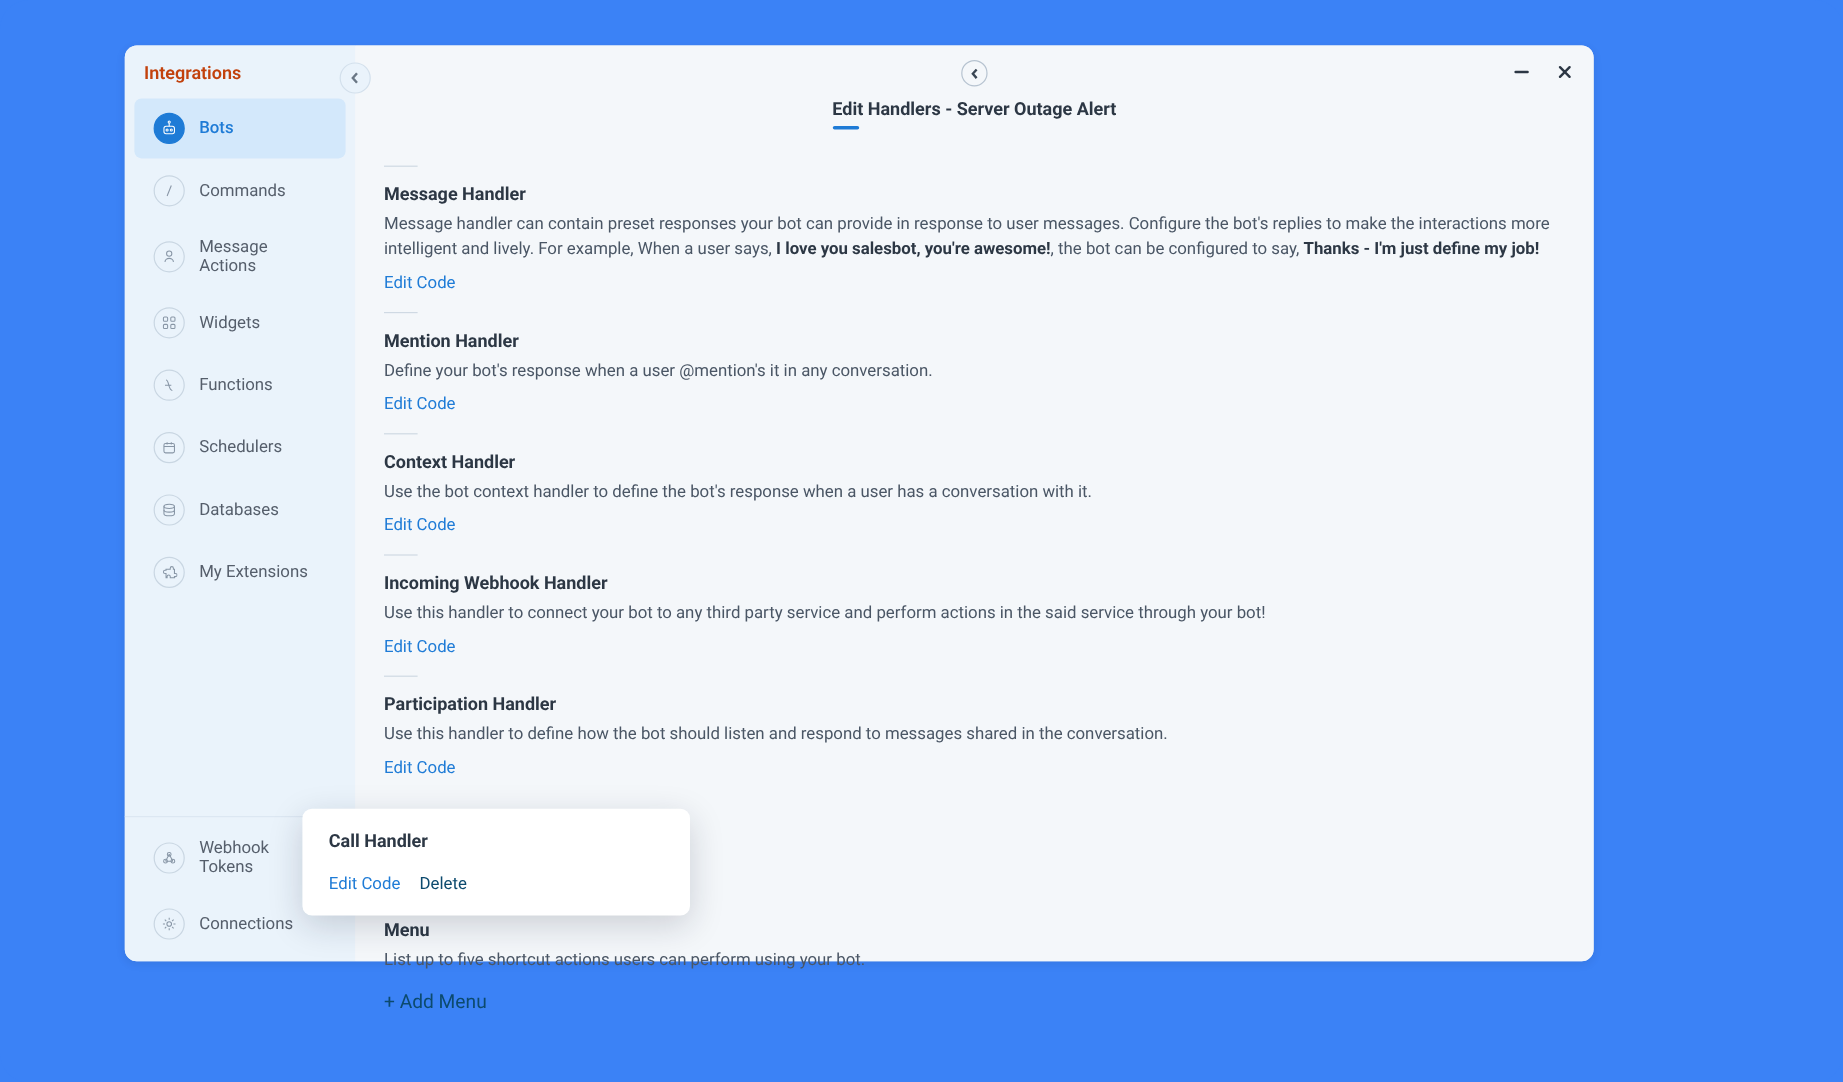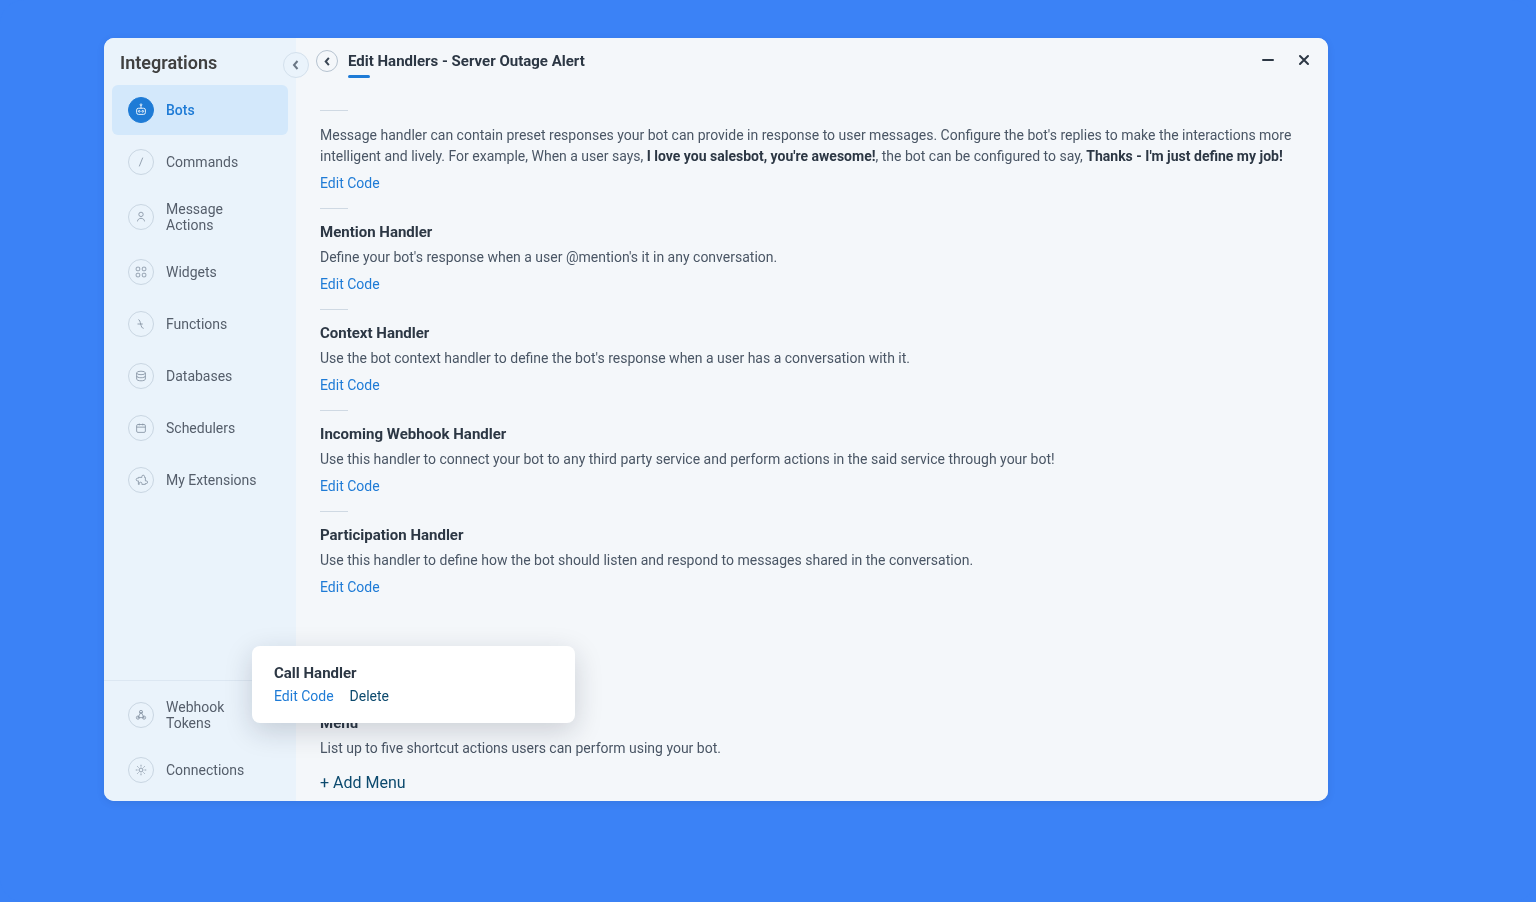--- a/index.html
+++ b/index.html
@@ -33,23 +33,23 @@
   .sidebar {
     width: 192px;
     background: #eaf3fb;
     border-radius: 10px 0 0 10px;
     display: flex;
     flex-direction: column;
     position: relative;
   }
   .sidebar-header {
     padding: 14px 16px 10px 16px;
-    font-size: 18px;
+    font-size: 15px;
     font-weight: 600;
-    color: #404040;
+    color: #c2410c;
   }
   .sidebar-list {
     flex: 1;
     overflow: hidden;
   }
   .sidebar-item {
     display: flex;
     align-items: center;
     gap: 12px;
     padding: 12px 16px;
@@ -118,20 +118,21 @@
     display: flex;
     flex-direction: column;
     position: relative;
     overflow: visible;
   }
   .main-header {
     display: flex;
     align-items: center;
     padding: 12px 20px 6px 20px;
     gap: 10px;
+    flex-direction: column;
   }
   .back-btn {
     width: 22px;
     height: 22px;
     border-radius: 50%;
     border: 1px solid #b6c3d0;
     display: flex;
     align-items: center;
     justify-content: center;
     cursor: pointer;
@@ -215,21 +216,21 @@
     position: absolute;
     left: -44px;
     top: 568px;
     width: 323px;
     background: #fff;
     border-radius: 8px;
     box-shadow: 0 8px 28px rgba(20,30,50,0.18);
     padding: 18px 22px 18px 22px;
     z-index: 10;
   }
-  .popover-card .section-title { margin-bottom: 4px; font-size: 15px;}
+  .popover-card .section-title { margin-bottom: 16px; font-size: 15px;}
   .popover-card .section-desc { font-size: 14px; margin-bottom: 8px; color: #4a5665; }
   .menu-block {
     margin-top: 118px;
   }
   .add-link {
     font-size: 16px;
     color: #0c4a6e;
     cursor: pointer;
   }
 </style>
@@ -291,35 +292,35 @@
         <span class="icon-wrap">
           <svg viewBox="0 0 16 16">
               <path d="M5 3c3 0 2 10 6 10M4 8h6"></path>
             </svg>
         </span>
         <span>Functions</span>
       </div>
       <div class="sidebar-item">
         <span class="icon-wrap">
           <svg viewBox="0 0 16 16">
+              <rect x="3" y="4" width="10" height="9" rx="1.5"></rect>
+              <path d="M3 7h10M6 3v2M10 3v2"></path>
+            </svg>
+        </span>
+        <span>Schedulers</span>
+      </div>
+      <div class="sidebar-item">
+        <span class="icon-wrap">
+          <svg viewBox="0 0 16 16">
               <ellipse cx="8" cy="4.5" rx="5" ry="2"></ellipse>
               <path d="M3 4.5v7c0 1.1 2.2 2 5 2s5-.9 5-2v-7"></path>
               <path d="M3 8c0 1.1 2.2 2 5 2s5-.9 5-2"></path>
             </svg>
         </span>
         <span>Databases</span>
-      </div>
-      <div class="sidebar-item">
-        <span class="icon-wrap">
-          <svg viewBox="0 0 16 16">
-              <rect x="3" y="4" width="10" height="9" rx="1.5"></rect>
-              <path d="M3 7h10M6 3v2M10 3v2"></path>
-            </svg>
-        </span>
-        <span>Schedulers</span>
       </div>
       <div class="sidebar-item">
         <span class="icon-wrap">
           <svg viewBox="0 0 16 16">
               <path d="M5 5h4v-1a1.5 1.5 0 013 0v1h1v4h1a1.5 1.5 0 010 3h-1v1H9v-1a1.5 1.5 0 00-3 0v1H5V9H4a1.5 1.5 0 010-3h1z"></path>
             </svg>
         </span>
         <span>My Extensions</span>
       </div>
     </div>
@@ -366,20 +367,21 @@
             <path d="M6.5 1 L3 5 L6.5 9"></path>
           </svg>
       </div>
       <div class="main-title">Edit Handlers - Server Outage Alert</div>
     </div>
 
     <div class="content">
       <div class="divider-short"></div>
 
       <div class="section">
+        <div class="section-title">Message Handler</div>
         <div class="section-desc">
           <span>Message handler can contain preset responses your bot can provide in response to user messages. Configure the bot's replies to make the interactions more intelligent and lively. For example, When a user says, </span><b>I love you salesbot, you're awesome!</b><span>, the bot can be configured to say, </span><b>Thanks - I'm just define my job!</b>
         </div>
         <span class="link">Edit Code</span>
       </div>
       <div class="divider-short"></div>
 
       <div class="section">
         <div class="section-title">Mention Handler</div>
         <div class="section-desc">Define your bot's response when a user @mention's it in any conversation.</div>

